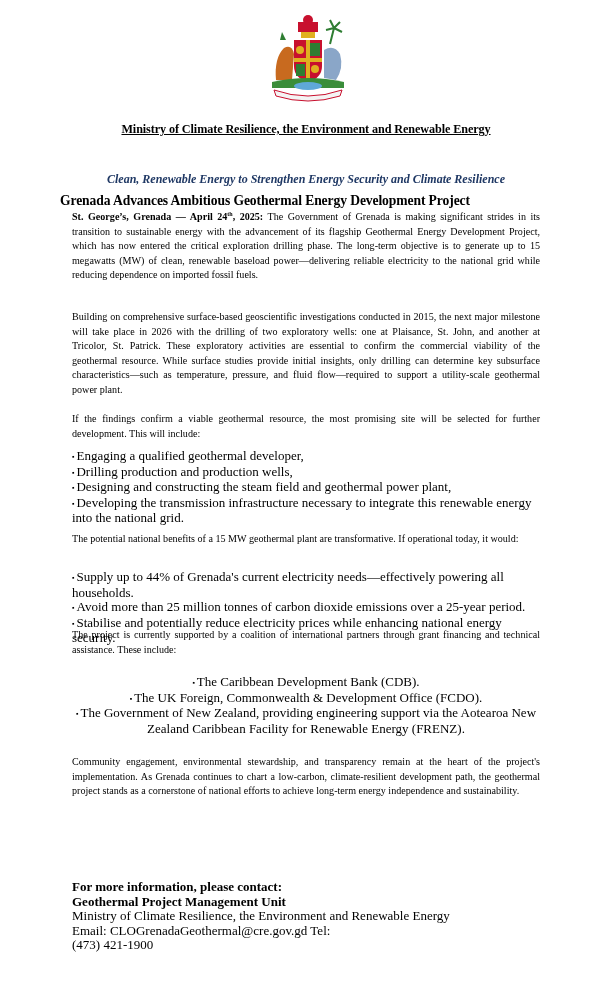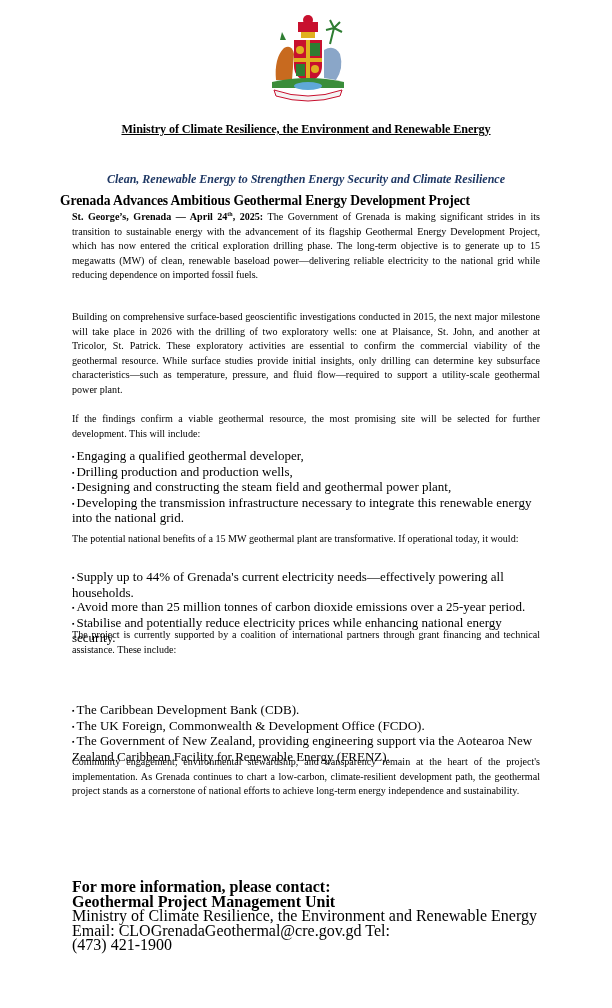--- a/index.html
+++ b/index.html
@@ -12,21 +12,21 @@
   .headline { position: absolute; left: 60px; width: 492px; top: 153px; text-align: left;
               font-weight: bold; font-size: 13.6px; letter-spacing: -0.1px; margin-top: 40px; }
   .subtitle { position: absolute; left: 60px; width: 492px; top: 172px; text-align: center;
               font-style: italic; font-weight: bold; font-size: 12px; color: #1f3864; }
   .para { position: absolute; left: 72px; width: 468px; font-size: 10.1px; line-height: 14.6px;
           text-align: justify; }
   .para b { font-weight: bold; }
   .list { position: absolute; left: 72px; width: 468px; font-size: 13px; line-height: 14.6px; margin: 0; padding: 0; list-style: none; }
   .list li { margin: 0; padding: 0; }
   .list li::before { content: "\25AA"; font-size: 7px; vertical-align: 1px; margin-right: 2px; }
-  .contact { position: absolute; left: 72px; top: 880px; width: 468px; font-size: 16px; line-height: 14.6px; }
+  .contact { position: absolute; left: 72px; top: 880px; width: 468px; font-size: 13px; line-height: 14.6px; }
   .contact .b { font-weight: bold; }
   sup { font-size: 6px; line-height: 0; }
 </style>
 </head>
 <body>
 
 <div class="page">
 
   <svg class="crest" viewBox="0 0 80 92">
 
@@ -77,21 +77,21 @@
   <div class="para" style="top:532px;">The potential national benefits of a 15 MW geothermal plant are transformative. If operational today, it would:</div>
 
   <ul class="list" style="top:570px;">
     <li>Supply up to 44% of Grenada's current electricity needs—effectively powering all households.</li>
     <li>Avoid more than 25 million tonnes of carbon dioxide emissions over a 25-year period.</li>
     <li>Stabilise and potentially reduce electricity prices while enhancing national energy security.</li>
   </ul>
 
   <div class="para" style="top:628px;">The project is currently supported by a coalition of international partners through grant financing and technical assistance. These include:</div>
 
-  <ul class="list" style="top:703px;">
+  <ul class="list" style="top:675px;text-align:center;">
     <li>The Caribbean Development Bank (CDB).</li>
     <li>The UK Foreign, Commonwealth &amp; Development Office (FCDO).</li>
     <li>The Government of New Zealand, providing engineering support via the Aotearoa New Zealand Caribbean Facility for Renewable Energy (FRENZ).</li>
   </ul>
 
   <div class="para" style="top:755px;">Community engagement, environmental stewardship, and transparency remain at the heart of the project's implementation. As Grenada continues to chart a low-carbon, climate-resilient development path, the geothermal project stands as a cornerstone of national efforts to achieve long-term energy independence and sustainability.</div>
 
   <div class="contact">
     <div class="b">For more information, please contact:</div>
     <div class="b">Geothermal Project Management Unit</div>

